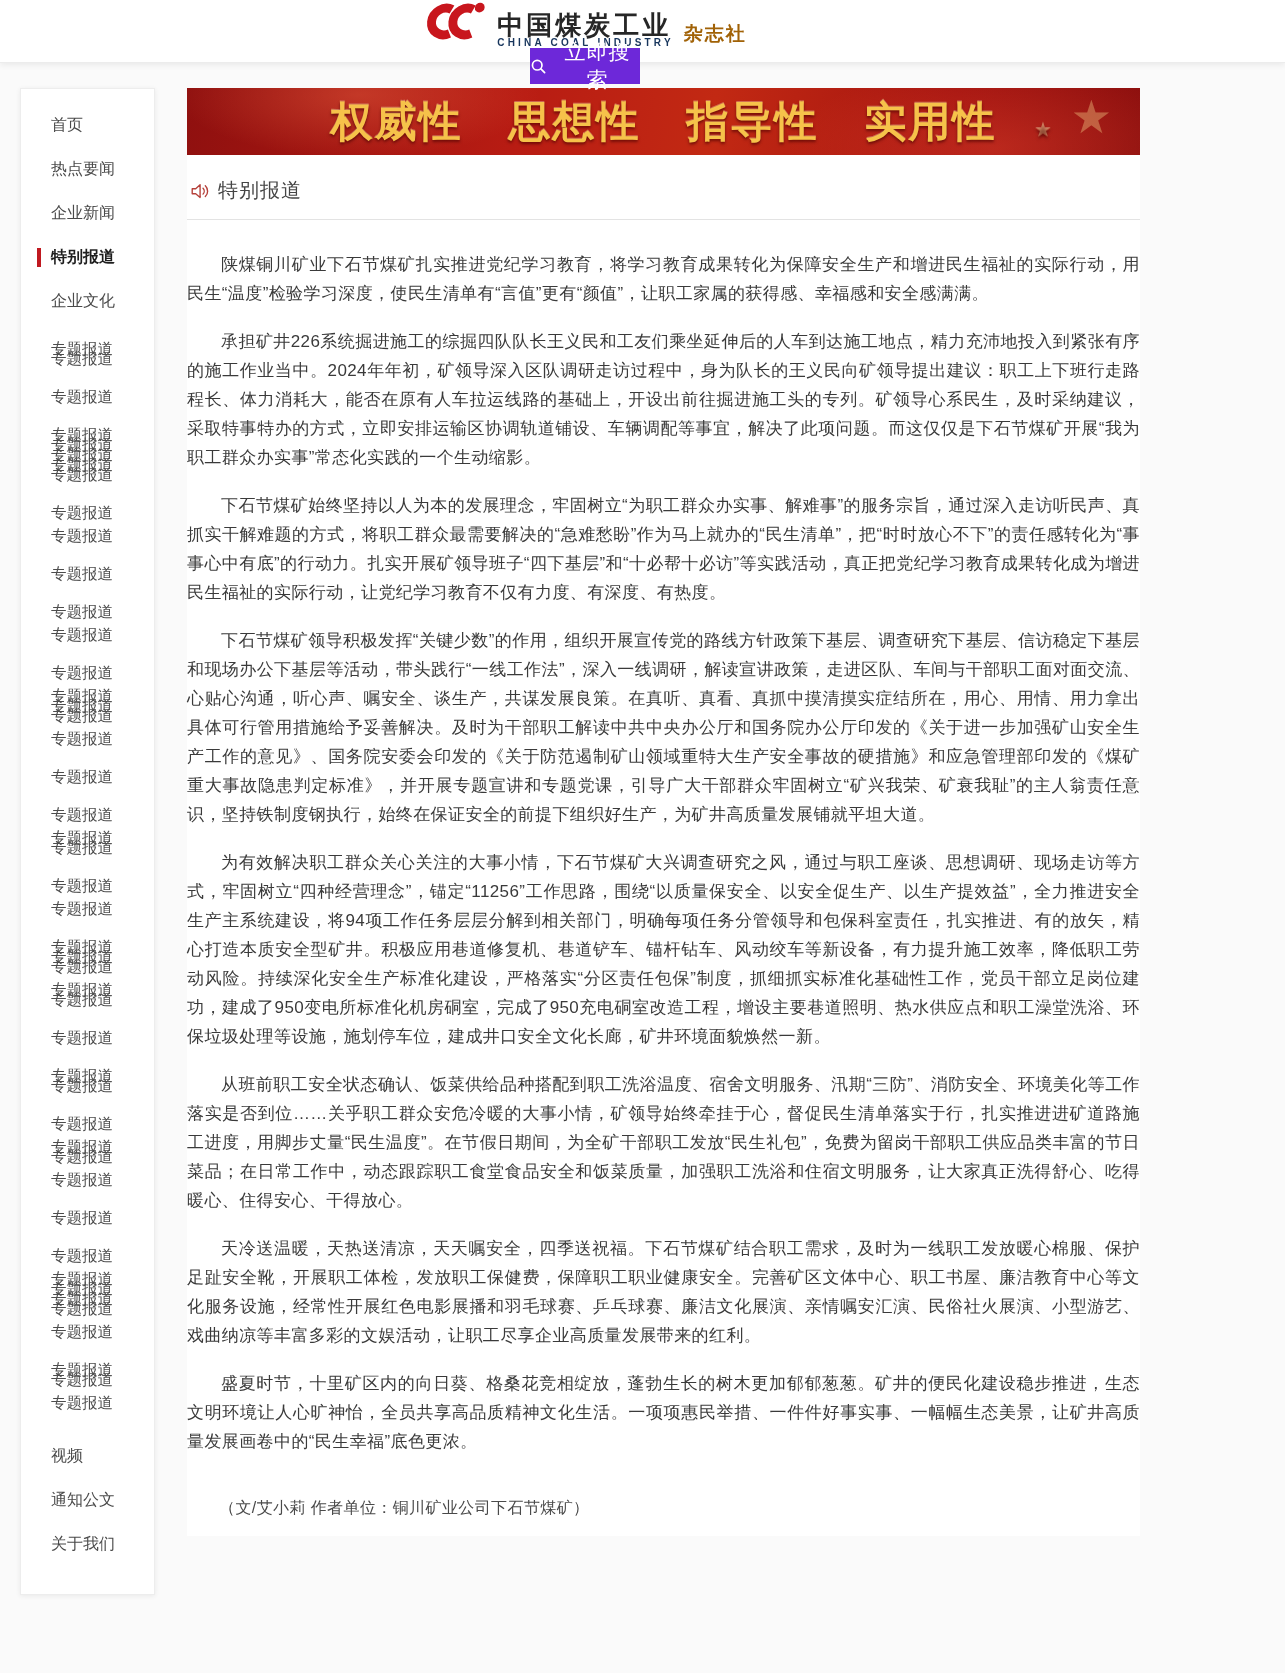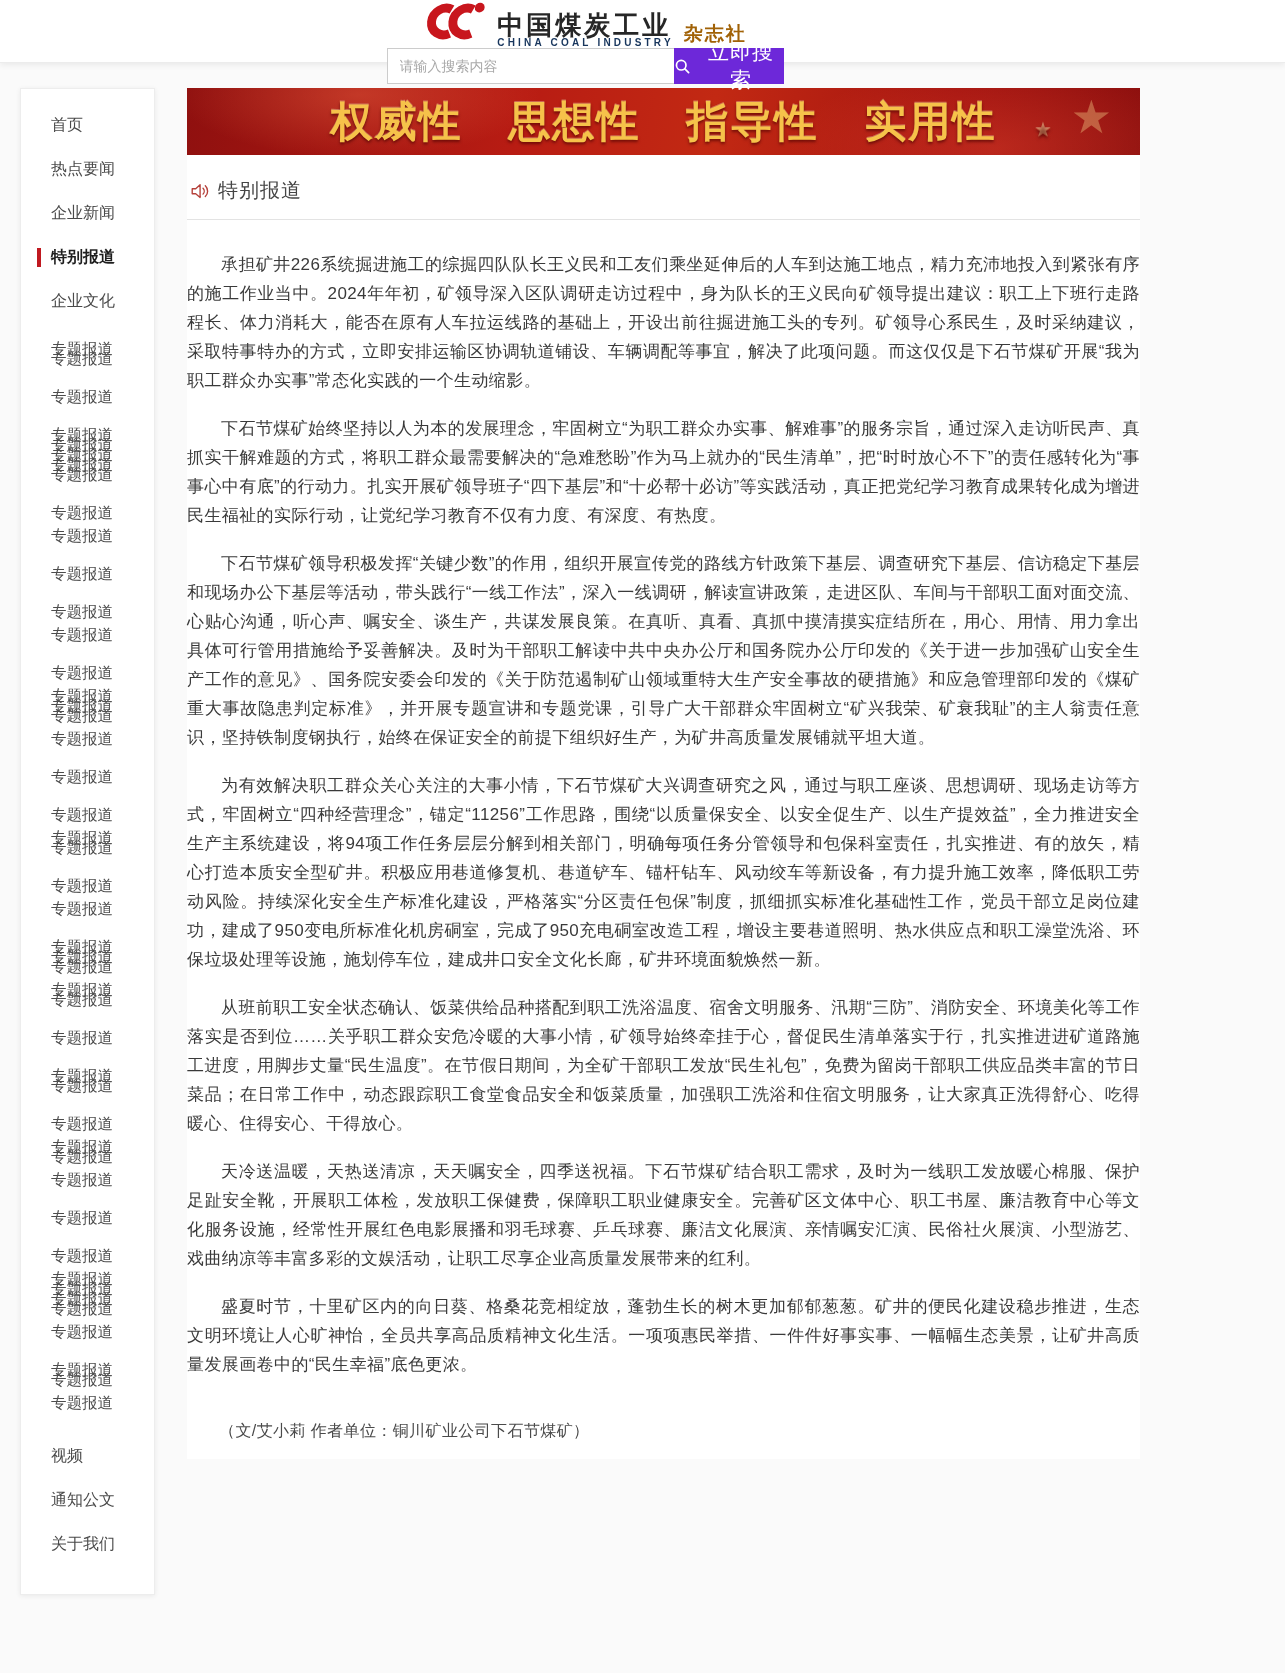--- a/index.html
+++ b/index.html
@@ -124,21 +124,20 @@
         <circle cx="62" cy="8" r="5.5" fill="#c8161d"></circle>
       </svg>
     </span>
     <span class="logo-text">
       <div class="logo-cn">中国煤炭工业</div>
       <div class="logo-en">CHINA  COAL  INDUSTRY</div>
     </span>
     <span class="logo-suffix">杂志社</span>
   </div>
   <div class="search">
-    <input type="text" placeholder="请输入搜索内容" style="">
     <button class="search-btn">
       <span style="display:flex;">
         <svg width="17" height="17" viewBox="0 0 20 20">
           <circle cx="8.5" cy="8.5" r="5.6" fill="none" stroke="#fff" stroke-width="2"></circle>
           <line x1="12.8" y1="12.8" x2="17.2" y2="17.2" stroke="#fff" stroke-width="2" stroke-linecap="round"></line>
         </svg>
       </span>
       <span>立即搜索</span>
     </button>
   </div>
@@ -243,20 +242,21 @@
       </svg>
     </span>
     <span class="section-title">特别报道</span>
   </div>
   <hr class="divider">
 
 
 
   <div class="article-body">
 
+  <p>陕煤铜川矿业下石节煤矿扎实推进党纪学习教育，将学习教育成果转化为保障安全生产和增进民生福祉的实际行动，用民生“温度”检验学习深度，使民生清单有“言值”更有“颜值”，让职工家属的获得感、幸福感和安全感满满。</p>
       <p>承担矿井226系统掘进施工的综掘四队队长王义民和工友们乘坐延伸后的人车到达施工地点，精力充沛地投入到紧张有序的施工作业当中。2024年年初，矿领导深入区队调研走访过程中，身为队长的王义民向矿领导提出建议：职工上下班行走路程长、体力消耗大，能否在原有人车拉运线路的基础上，开设出前往掘进施工头的专列。矿领导心系民生，及时采纳建议，采取特事特办的方式，立即安排运输区协调轨道铺设、车辆调配等事宜，解决了此项问题。而这仅仅是下石节煤矿开展“我为职工群众办实事”常态化实践的一个生动缩影。</p>
       <p>下石节煤矿始终坚持以人为本的发展理念，牢固树立“为职工群众办实事、解难事”的服务宗旨，通过深入走访听民声、真抓实干解难题的方式，将职工群众最需要解决的“急难愁盼”作为马上就办的“民生清单”，把“时时放心不下”的责任感转化为“事事心中有底”的行动力。扎实开展矿领导班子“四下基层”和“十必帮十必访”等实践活动，真正把党纪学习教育成果转化成为增进民生福祉的实际行动，让党纪学习教育不仅有力度、有深度、有热度。</p>
       <p>下石节煤矿领导积极发挥“关键少数”的作用，组织开展宣传党的路线方针政策下基层、调查研究下基层、信访稳定下基层和现场办公下基层等活动，带头践行“一线工作法”，深入一线调研，解读宣讲政策，走进区队、车间与干部职工面对面交流、心贴心沟通，听心声、嘱安全、谈生产，共谋发展良策。在真听、真看、真抓中摸清摸实症结所在，用心、用情、用力拿出具体可行管用措施给予妥善解决。及时为干部职工解读中共中央办公厅和国务院办公厅印发的《关于进一步加强矿山安全生产工作的意见》、国务院安委会印发的《关于防范遏制矿山领域重特大生产安全事故的硬措施》和应急管理部印发的《煤矿重大事故隐患判定标准》，并开展专题宣讲和专题党课，引导广大干部群众牢固树立“矿兴我荣、矿衰我耻”的主人翁责任意识，坚持铁制度钢执行，始终在保证安全的前提下组织好生产，为矿井高质量发展铺就平坦大道。</p>
       <p>为有效解决职工群众关心关注的大事小情，下石节煤矿大兴调查研究之风，通过与职工座谈、思想调研、现场走访等方式，牢固树立“四种经营理念”，锚定“11256”工作思路，围绕“以质量保安全、以安全促生产、以生产提效益”，全力推进安全生产主系统建设，将94项工作任务层层分解到相关部门，明确每项任务分管领导和包保科室责任，扎实推进、有的放矢，精心打造本质安全型矿井。积极应用巷道修复机、巷道铲车、锚杆钻车、风动绞车等新设备，有力提升施工效率，降低职工劳动风险。持续深化安全生产标准化建设，严格落实“分区责任包保”制度，抓细抓实标准化基础性工作，党员干部立足岗位建功，建成了950变电所标准化机房硐室，完成了950充电硐室改造工程，增设主要巷道照明、热水供应点和职工澡堂洗浴、环保垃圾处理等设施，施划停车位，建成井口安全文化长廊，矿井环境面貌焕然一新。</p>
       <p>从班前职工安全状态确认、饭菜供给品种搭配到职工洗浴温度、宿舍文明服务、汛期“三防”、消防安全、环境美化等工作落实是否到位……关乎职工群众安危冷暖的大事小情，矿领导始终牵挂于心，督促民生清单落实于行，扎实推进进矿道路施工进度，用脚步丈量“民生温度”。在节假日期间，为全矿干部职工发放“民生礼包”，免费为留岗干部职工供应品类丰富的节日菜品；在日常工作中，动态跟踪职工食堂食品安全和饭菜质量，加强职工洗浴和住宿文明服务，让大家真正洗得舒心、吃得暖心、住得安心、干得放心。</p>
       <p>天冷送温暖，天热送清凉，天天嘱安全，四季送祝福。下石节煤矿结合职工需求，及时为一线职工发放暖心棉服、保护足趾安全靴，开展职工体检，发放职工保健费，保障职工职业健康安全。完善矿区文体中心、职工书屋、廉洁教育中心等文化服务设施，经常性开展红色电影展播和羽毛球赛、乒乓球赛、廉洁文化展演、亲情嘱安汇演、民俗社火展演、小型游艺、戏曲纳凉等丰富多彩的文娱活动，让职工尽享企业高质量发展带来的红利。</p>
       <p>盛夏时节，十里矿区内的向日葵、格桑花竞相绽放，蓬勃生长的树木更加郁郁葱葱。矿井的便民化建设稳步推进，生态文明环境让人心旷神怡，全员共享高品质精神文化生活。一项项惠民举措、一件件好事实事、一幅幅生态美景，让矿井高质量发展画卷中的“民生幸福”底色更浓。</p>
     </div>
 
   <div class="author-line">（文/艾小莉 作者单位：铜川矿业公司下石节煤矿）</div>

